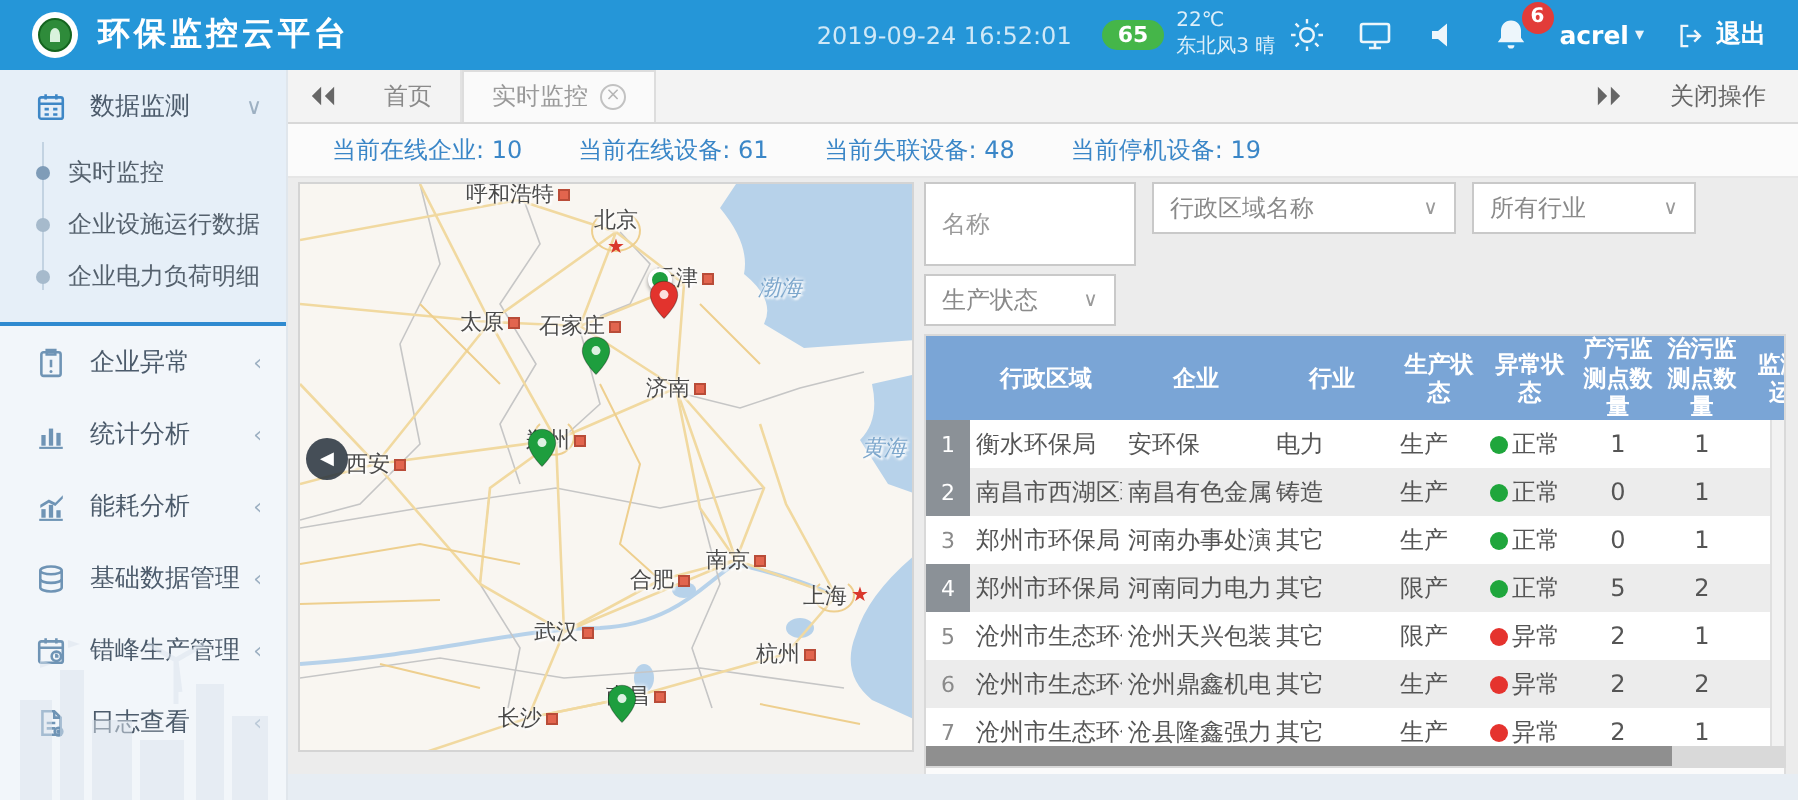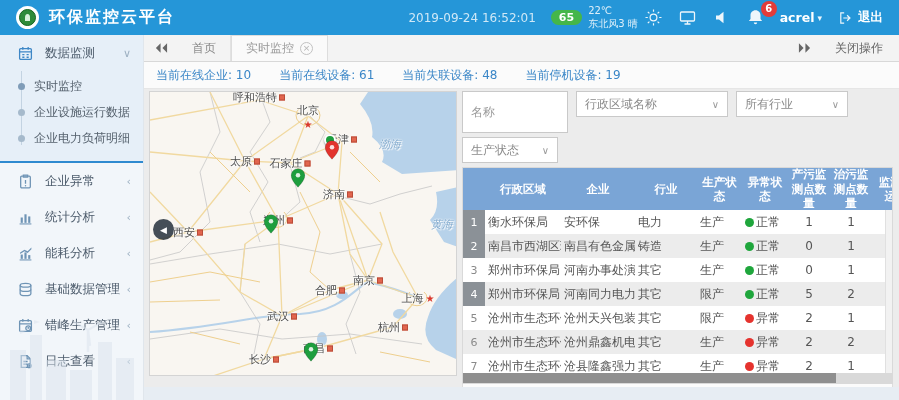--- a/index.html
+++ b/index.html
@@ -47,21 +47,21 @@
   
   .main { flex:1; display:flex; flex-direction:column; background:#ececec; min-width:0; }
   .tabbar { height:27px; background:#f3f3f3; border-bottom:1px solid #d8d8d8; display:flex; align-items:stretch; flex:none; }
   .tab-arrow { width:34px; display:flex; align-items:center; justify-content:center; color:#666; cursor:pointer; }
   .tab { padding:0 14px; display:flex; align-items:center; gap:6px; color:#8a8a8a; font-size:12px; cursor:pointer; border-right:1px solid #e2e2e2; }
   .tab.active { background:#fafafa; border:1px solid #ddd; border-bottom:none; color:#9a9a9a; }
   .tclose { width:13px; height:13px; border:1px solid #c2c2c2; border-radius:50%; color:#b5b5b5; font-size:9px; line-height:11px; text-align:center; }
   .tabbar-right { margin-left:auto; display:flex; align-items:center; gap:24px; padding-right:16px; color:#666; }
   .close-ops { font-size:12px; color:#666; cursor:pointer; }
 
-  .statsbar { height:27px; background:#fbfbfb; border-bottom:1px solid #e6e6e6; display:flex; align-items:center; gap:28px; padding-left:12px; flex:none; }
+  .statsbar { height:27px; background:#fbfbfb; border-bottom:1px solid #e6e6e6; display:flex; align-items:center; gap:28px; padding-left:22px; flex:none; }
   .stat { color:#3a86c7; font-size:12px; white-space:nowrap; }
 
   .content { flex:1; display:flex; gap:5px; padding:2px 6px 0 5px; min-height:0; }
   .footer-strip { height:13px; background:#e7edf3; flex:none; }
 
   
   .map-panel { width:308px; height:285px; position:relative; background:#f9f6f1; border:1px solid #d4d4d4; overflow:hidden; flex:none; cursor:grab; }
   .map-layer { position:absolute; inset:0; }
   .city { position:absolute; transform:translate(-50%,-50%); font-size:11px; color:#4a4a4a; white-space:nowrap;
           text-shadow:0 0 2px #fff,0 0 2px #fff,1px 1px 1px #fff; display:flex; align-items:center; gap:2px; }

